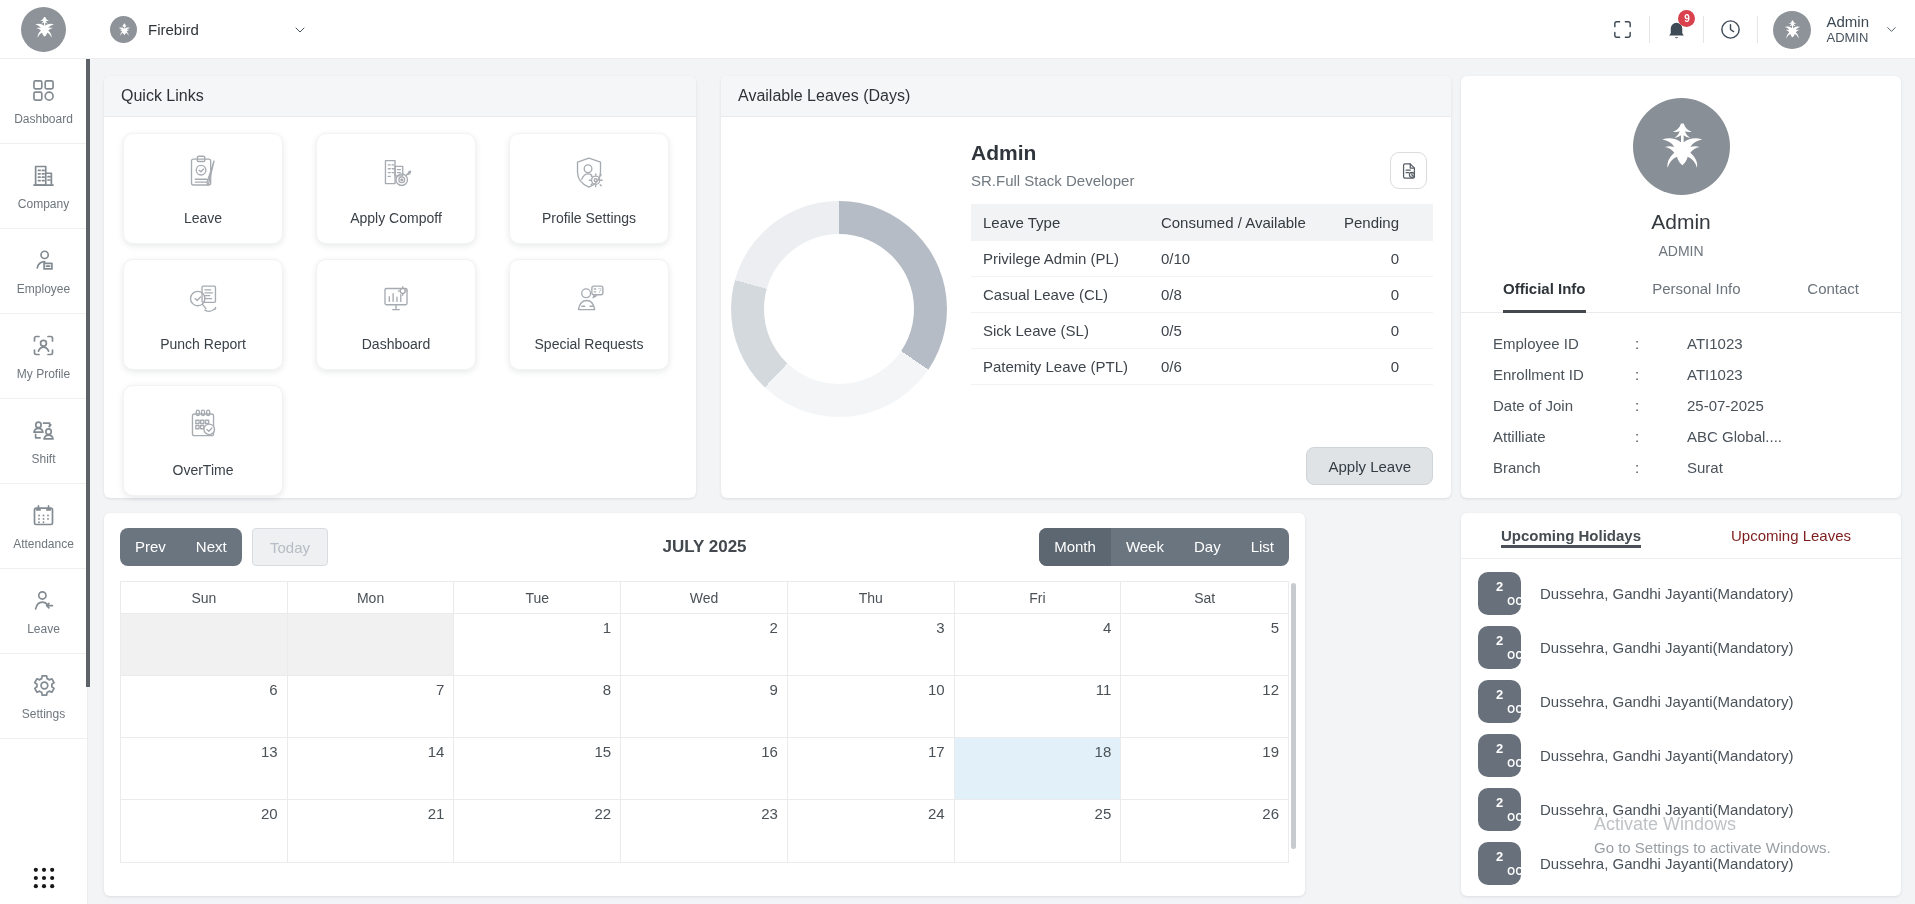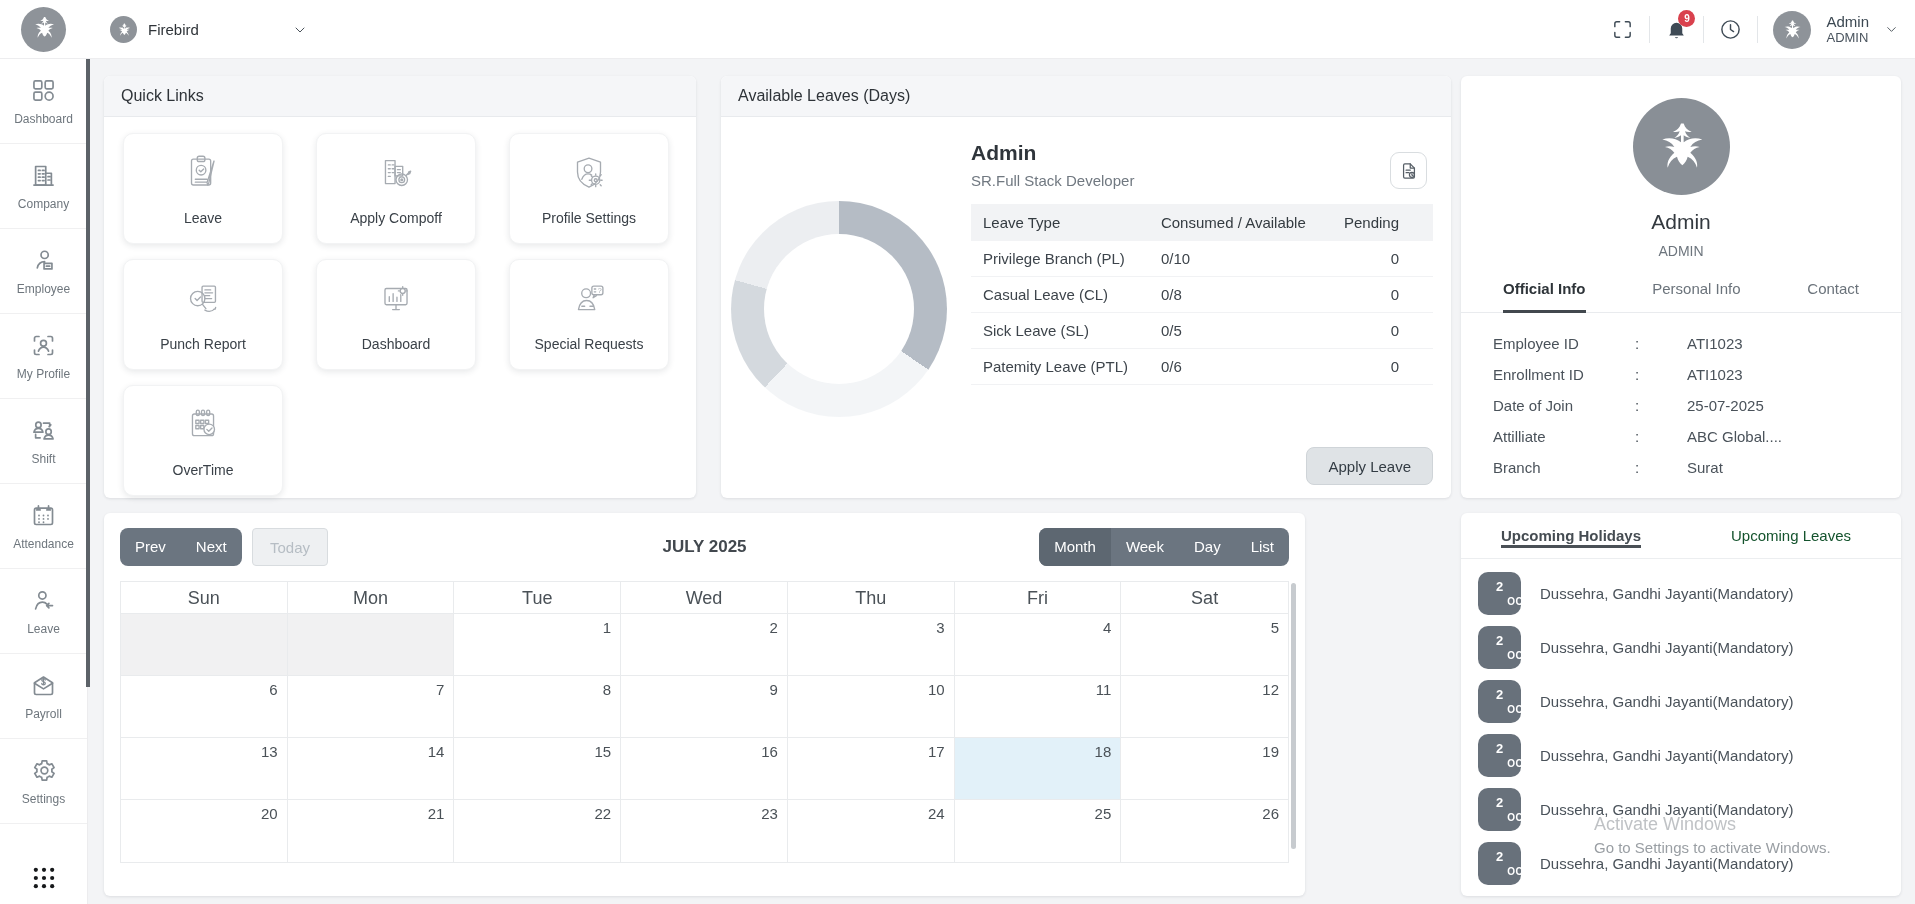--- a/index.html
+++ b/index.html
@@ -108,36 +108,36 @@
   .btn-group.right{right:0;}
   .fc-btn{padding:0 15px;color:#fff;font-size:15px;line-height:38px;cursor:pointer;white-space:nowrap;}
   .fc-btn.active{background:#5d6771;}
   .today-btn{position:absolute;left:132px;top:0;height:38px;padding:0 17px;background:#eef0f2;
              border:1px solid #d8dcdf;color:#b6bdc4;font-size:15px;border-radius:4px;
              font-family:"Liberation Sans",sans-serif;}
   .cal-title{position:absolute;left:0;right:0;text-align:center;line-height:38px;font-size:17px;
              font-weight:bold;color:#42484e;pointer-events:none;}
   .cal-grid{margin:15px 16px 0;border:1px solid #e9ebed;}
   .cal-dayrow,.cal-week{display:grid;grid-template-columns:repeat(7,1fr);}
-  .cal-dayrow div{height:32px;line-height:32px;text-align:center;font-size:18px;color:#4a5157;
+  .cal-dayrow div{height:32px;line-height:32px;text-align:center;font-size:14px;color:#4a5157;
                   border-bottom:1px solid #e9ebed;border-right:1px solid #e9ebed;}
   .cal-dayrow div:last-child{border-right:none;}
   .cal-cell{position:relative;height:62px;border-right:1px solid #e9ebed;border-bottom:1px solid #e9ebed;
             font-size:15px;color:#4a5157;cursor:pointer;background:#fff;}
   .cal-week div:last-child{border-right:none;}
   .cal-week:last-child .cal-cell{border-bottom:none;}
   .cal-cell.other{background:#f1f1f2;}
   .cal-cell.today{background:#e2f1f9;}
   .cal-daynum{position:absolute;top:5px;right:9px;}
   .cal-scrollthumb{position:absolute;right:9px;top:70px;width:5px;height:266px;background:#c7cbcf;border-radius:3px;}
 
   
   #holidayCard{left:1461px;top:513px;width:440px;height:383px;overflow:hidden;}
   .hc-tabs{display:flex;margin-top:14px;border-bottom:1px solid #eceef0;}
-  .hc-tab{flex:1;text-align:center;font-size:15px;color:#14532d;padding-bottom:14px;cursor:pointer;}
+  .hc-tab{flex:1;text-align:center;font-size:15px;color:#7f1d1d;padding-bottom:14px;cursor:pointer;}
   .hc-tab span{padding-bottom:1px;border-bottom:3px solid transparent;text-align:right;}
   .hc-tab.active{color:#454c52;font-weight:bold;}
   .hc-tab.active span{border-bottom-color:#4a5056;}
   .hc-list{padding:13px 0 0 17px;}
   .hc-item{display:flex;align-items:center;gap:19px;margin-bottom:11px;}
   .hc-badge{width:43px;height:43px;background:#68717b;border-radius:10px;color:#fff;display:flex;
             flex-direction:column;align-items:center;justify-content:center;flex:0 0 auto;}
   .hc-day{font-size:13px;font-weight:bold;line-height:1;}
   .hc-month{font-size:10px;font-weight:bold;margin-top:3px;letter-spacing:.4px;margin-left:38px;}
   .hc-label{font-size:15px;color:#4a525a;}
@@ -262,28 +262,20 @@
      </div>
         <div class="sb-item">
        <span class="sb-icon"><svg viewBox="0 0 24 24" fill="none" stroke="currentColor" stroke-width="1.5" stroke-linecap="round" stroke-linejoin="round">
               <circle cx="11" cy="7.5" r="3.2"></circle>
               <path d="M5 19.5c.9-4 3-6 6-6 1.6 0 3 .6 4 1.7M20 16.5h-5M16.8 14.5l-2 2 2 2"></path>
             </svg></span>
        <span class="sb-label">Leave</span>
      </div>
         <div class="sb-item">
        <span class="sb-icon"><svg viewBox="0 0 24 24" fill="none" stroke="currentColor" stroke-width="1.5" stroke-linecap="round" stroke-linejoin="round">
-              <path d="M4 9.5l8-5 8 5v9A1.5 1.5 0 0118.5 20h-13A1.5 1.5 0 014 18.5z"></path>
-              <path d="M4 10l8 5 8-5"></path>
-              <path d="M13.6 7.2c0-.8-.7-1.4-1.6-1.4s-1.6.6-1.6 1.4c0 1.8 3.2 1 3.2 2.8 0 .8-.7 1.4-1.6 1.4s-1.6-.6-1.6-1.4M12 4.8v6.6" stroke-width="1.1"></path>
-            </svg></span>
-       <span class="sb-label">Payroll</span>
-     </div>
-        <div class="sb-item">
-       <span class="sb-icon"><svg viewBox="0 0 24 24" fill="none" stroke="currentColor" stroke-width="1.5" stroke-linecap="round" stroke-linejoin="round">
               <path d="M19.4 13.1a7.6 7.6 0 000-2.2l2-1.5-2-3.4-2.3 1a7.6 7.6 0 00-1.9-1.1L14.8 3.4h-4l-.4 2.5a7.6 7.6 0 00-1.9 1.1l-2.3-1-2 3.4 2 1.5a7.6 7.6 0 000 2.2l-2 1.5 2 3.4 2.3-1a7.6 7.6 0 001.9 1.1l.4 2.5h4l.4-2.5a7.6 7.6 0 001.9-1.1l2.3 1 2-3.4z"></path>
               <circle cx="12.8" cy="12" r="3"></circle>
             </svg></span>
        <span class="sb-label">Settings</span>
      </div>
       </div>
     <span class="sb-apps" id="sbApps"><svg viewBox="0 0 24 24">
           <g fill="currentColor">
             <circle cx="5" cy="5" r="1.8"></circle>
             <circle cx="12" cy="5" r="1.8"></circle>
@@ -401,21 +393,21 @@
         <table class="al-table">
           <thead>
               <tr id="alHeadRow">
                 <th>Leave Type</th>
                 <th>Consumed / Available</th>
                 <th>Pending</th>
               </tr>
             </thead>
           <tbody id="alBody">
               <tr>
-       <td>Privilege Branch (PL)</td>
+       <td>Privilege Admin (PL)</td>
        <td>0/10</td>
        <td>0</td>
      </tr>
               <tr>
        <td>Casual Leave (CL)</td>
        <td>0/8</td>
        <td>0</td>
      </tr>
               <tr>
        <td>Sick Leave (SL)</td>

